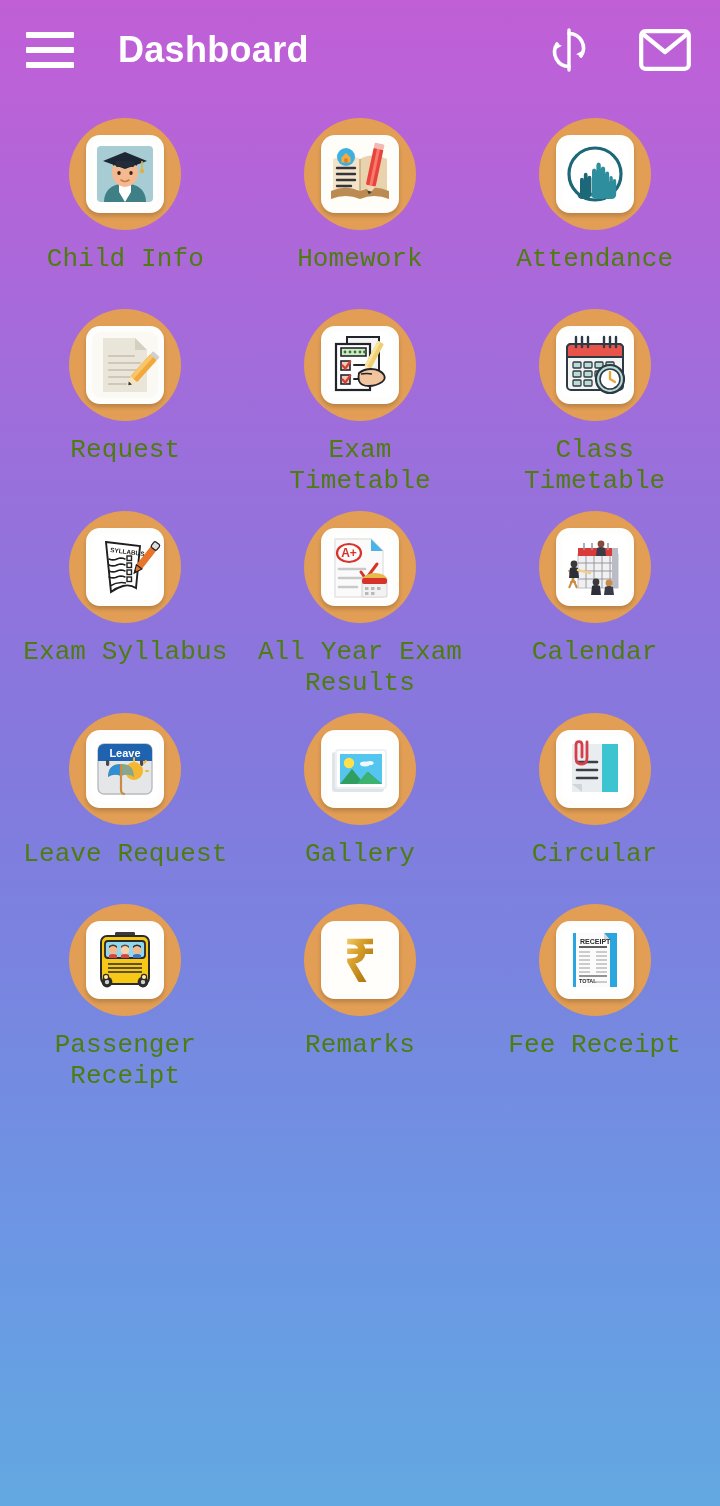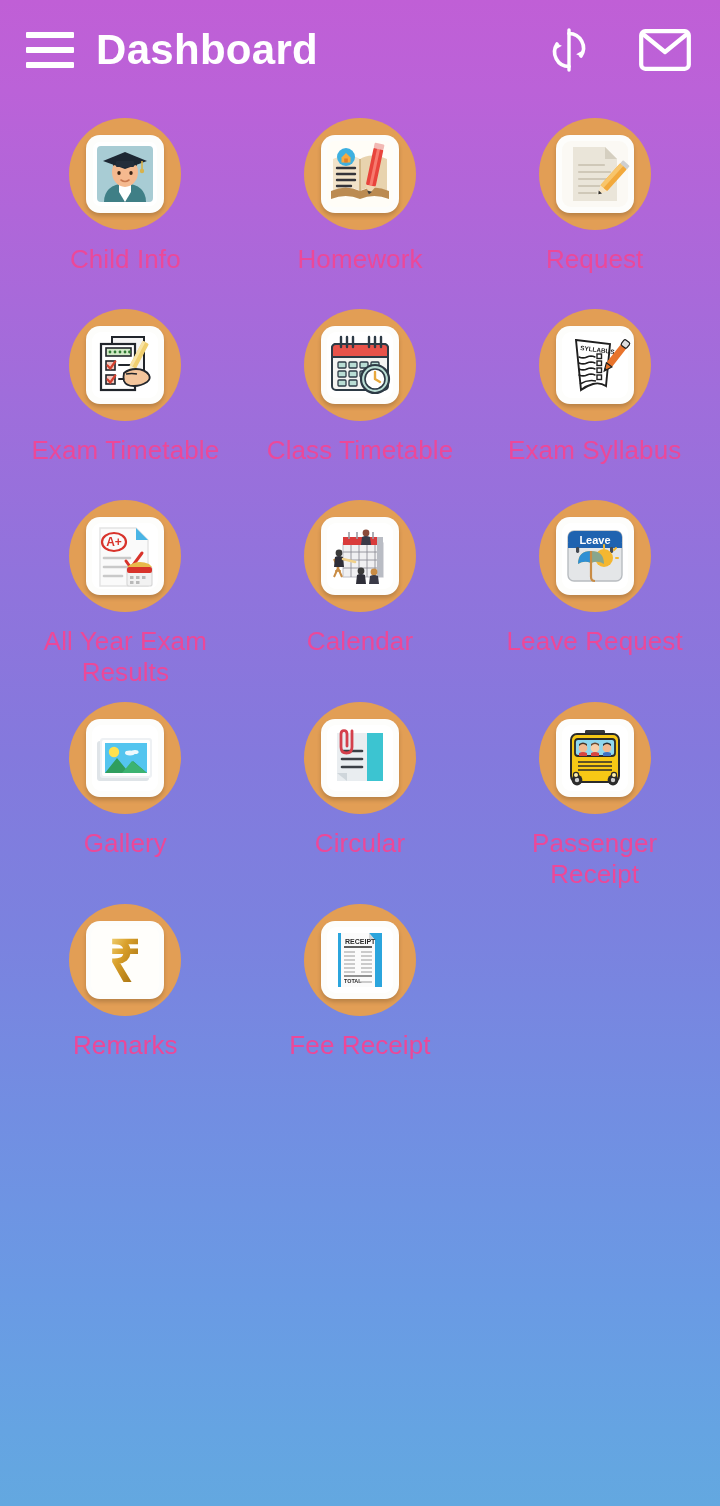--- a/index.html
+++ b/index.html
@@ -48,24 +48,24 @@
   }
   .hamburger span {
     display: block;
     width: 100%;
     height: 6px;
     background: #ffffff;
     border-radius: 1px;
   }
 
   .appbar-title {
-    font-size: 42px;
+    font-size: 36px;
     font-weight: bold;
     letter-spacing: 0.3px;
-    margin-left: 22px;
+    margin-left: 44px;
     white-space: nowrap;
   }
 
   .appbar-actions {
     margin-left: auto;
     display: flex;
     align-items: center;
     gap: 46px;
     padding-right: 4px;
   }
@@ -119,23 +119,24 @@
     align-items: center;
     justify-content: center;
   }
   .tile-art svg { display: block; width: 100%; height: 100%; }
 
   .tile-label {
     margin-top: 14px;
     font-size: 26px;
     line-height: 31px;
     text-align: center;
-    color: #ec4899;
+    color: #4d7c0f;
     max-width: 210px;
     letter-spacing: 0.1px;
+    font-family: Liberation Mono, monospace;
   }
 </style>
 </head>
 <body>
 
 <div class="appbar">
 
   <div class="hamburger">
     <span></span>
     <span></span>
@@ -219,20 +220,34 @@
           </g>
           <circle cx="25" cy="22" r="9" fill="#3eb0e0"></circle>
           <path d="M20.5 22.5 L25 18 L29.5 22.5 v5 h-9 z" fill="#f7a93f"></path>
           <rect x="23.2" y="23.5" width="3.6" height="4" fill="#e07f2a"></rect>
         </svg>
       </div>
     </div>
     <div class="tile-label">Homework</div>
   </div>
 
+  <div class="tile">
+    <div class="tile-circle">
+      <div class="tile-art">
+        <svg viewBox="0 0 78 78">
+          <rect x="6" y="6" width="66" height="66" rx="9" fill="#ffffff"></rect>
+          <circle cx="39" cy="39" r="26" stroke="#1c6878" stroke-width="3.2" fill="none"></circle>
+          <path d="M36 58 v-22 q0-2.6 2.2-2.6 q2.2 0 2.2 2.6 v10 v-16 q0-2.6 2.2-2.6 q2.2 0 2.2 2.6 v16 v-12 q0-2.6 2.2-2.6 q2.2 0 2.2 2.6 v12 v-7 q0-2.4 2-2.4 q2 0 2 2.4 v18 q0 7-7 7 h-5 q-7 0-7-7 z" fill="#2f8e9e"></path>
+          <path d="M24 60 v-15 q0-2.2 1.9-2.2 q1.9 0 1.9 2.2 v6 v-11 q0-2.2 1.9-2.2 q1.9 0 1.9 2.2 v11 v-8 q0-2.2 1.9-2.2 q1.9 0 1.9 2.2 v15 q0 6-6 6 h-3 q-5 0-5-6 z" fill="#1c6878"></path>
+          <path d="M50 60 v-13 q0-2 1.7-2 q1.7 0 1.7 2 v5 v-9 q0-2 1.7-2 q1.7 0 1.7 2 v9 v-6 q0-2 1.7-2 q1.7 0 1.7 2 v13 q0 5-5 5 h-3 q-4 0-4-5 z" fill="#2f8e9e"></path>
+        </svg>
+      </div>
+    </div>
+    <div class="tile-label">Attendance</div>
+  </div>
 
   <div class="tile">
     <div class="tile-circle">
       <div class="tile-art">
         <svg viewBox="0 0 78 78">
           <rect x="6" y="6" width="66" height="66" rx="9" fill="#fbf9f4"></rect>
           <path d="M17 12 h32 l12 12 v42 h-44 z" fill="#eae5d9"></path>
           <path d="M49 12 v12 h12 z" fill="#d5cfc0"></path>
           <g stroke="#cfc8b8" stroke-width="2.2" stroke-linecap="round">
             <line x1="23" y1="30" x2="48" y2="30"></line>

